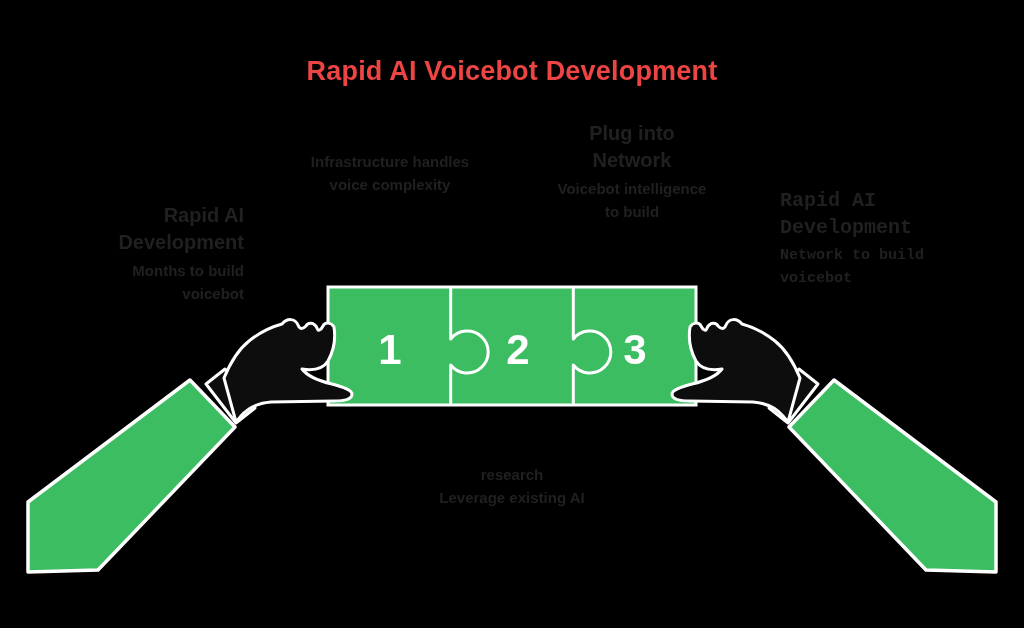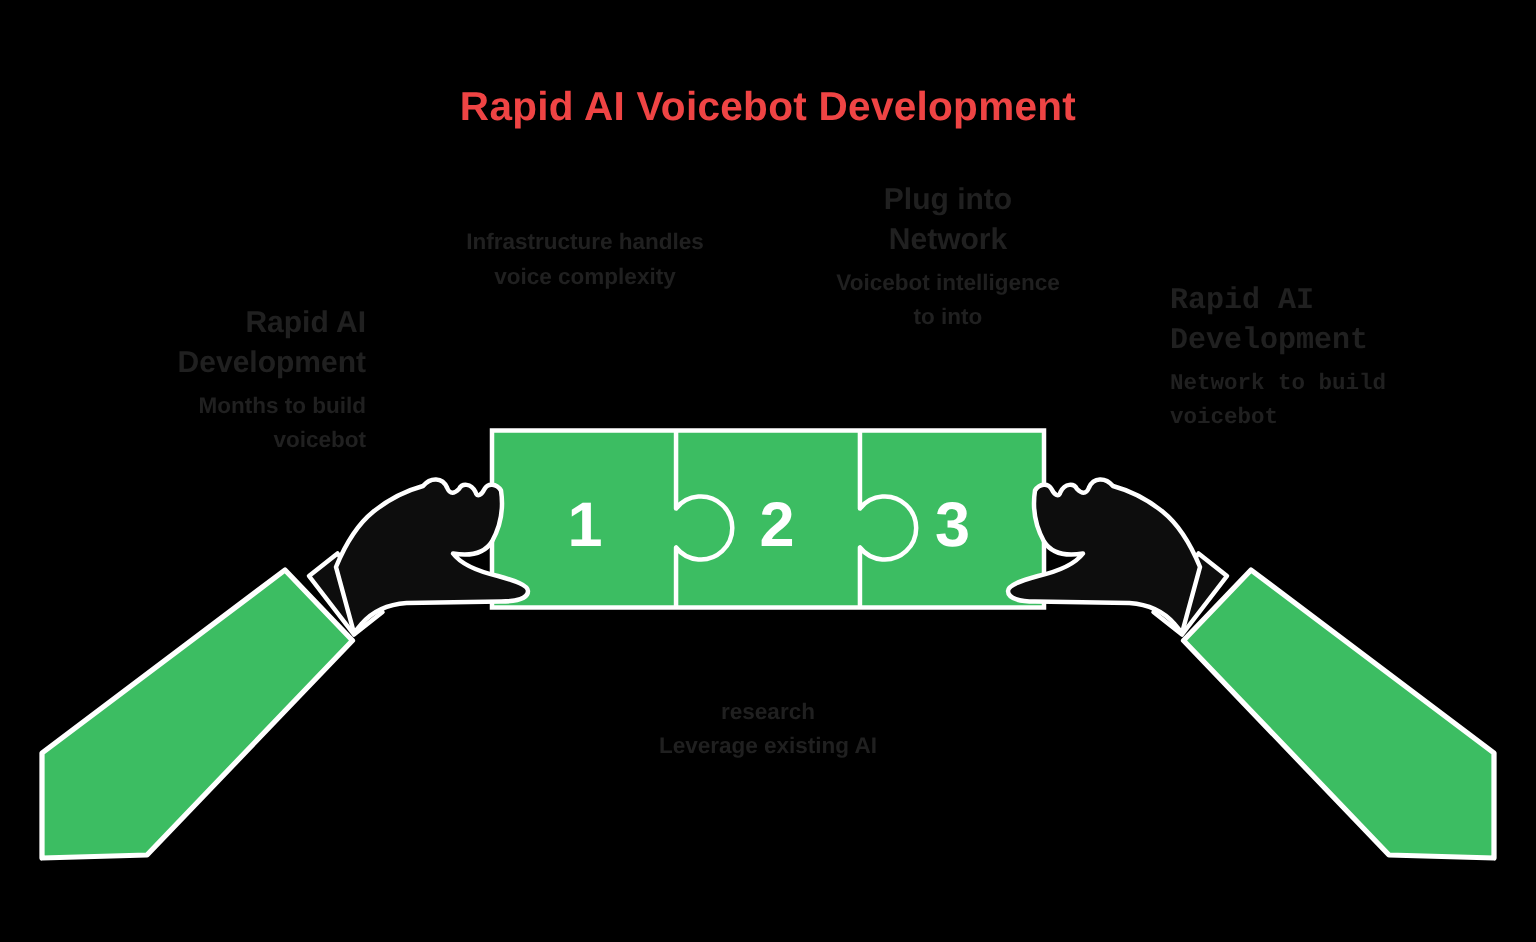--- a/index.html
+++ b/index.html
@@ -61,21 +61,21 @@
   </div>
 </div>
 
 <div class="section align-center" id="sec-plug">
   <div class="heading">
     <span>Plug into</span>
     <span>Network</span>
   </div>
   <div class="subtitle">
     <span>Voicebot intelligence</span>
-    <span>to into</span>
+    <span>to build</span>
   </div>
 </div>
 
 <div class="section align-left" id="sec-rapid">
   <div class="heading">
     <span>Rapid AI</span>
     <span>Development</span>
   </div>
   <div class="subtitle">
     <span>Network to build</span>

